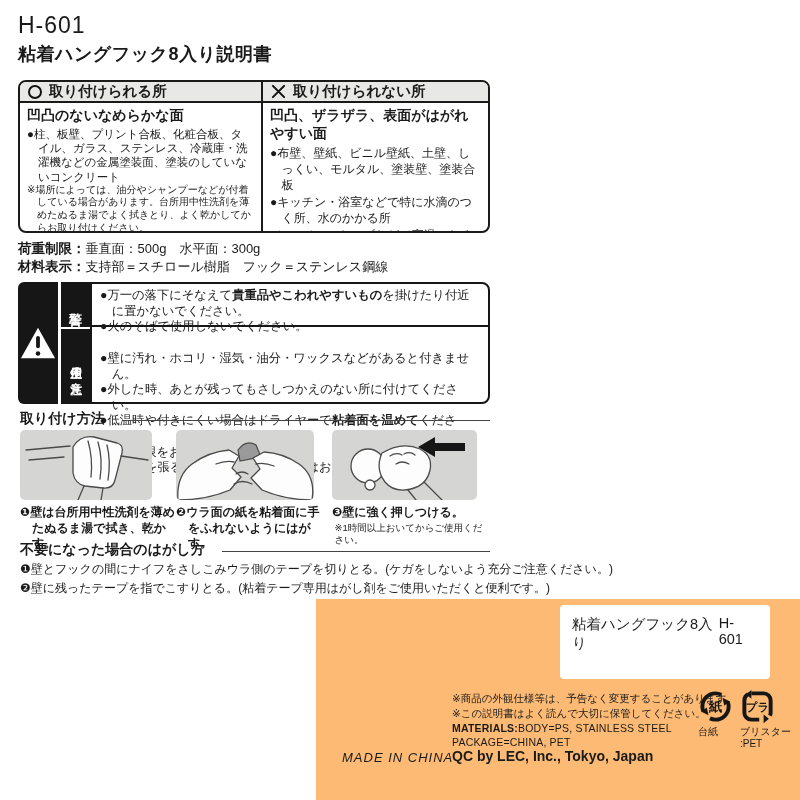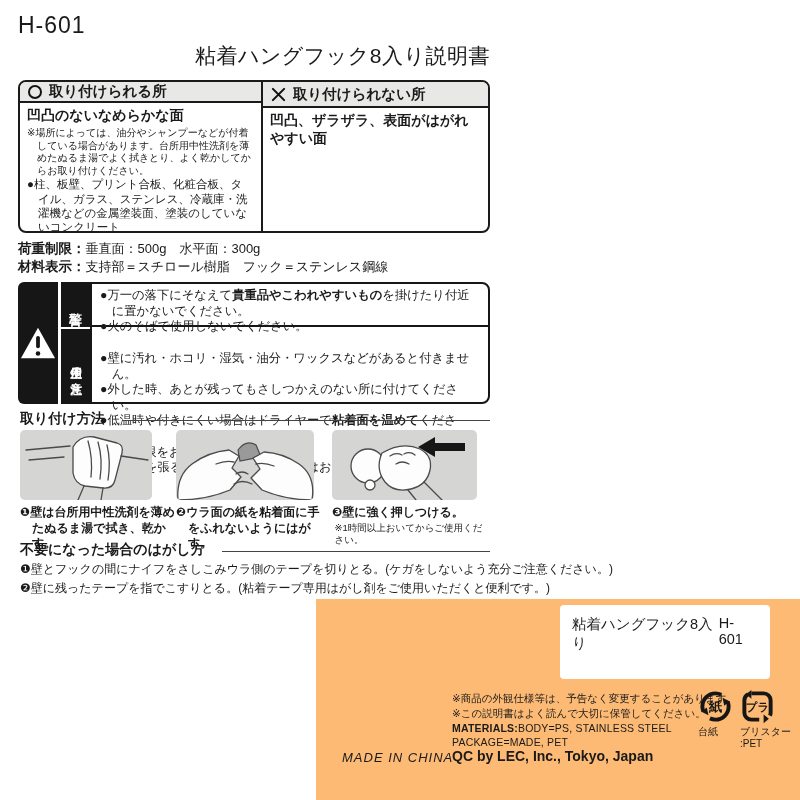--- a/index.html
+++ b/index.html
@@ -1,22 +1,22 @@
 <!DOCTYPE html>
 <html><head>
 <meta charset="utf-8">
 <style>
   * { margin:0; padding:0; box-sizing:border-box; }
   html,body { background:#fff; }
   body { font-family:"Liberation Sans","DejaVu Sans",sans-serif; color:#1a1a1a; }
   .sheet { position:relative; width:800px; height:800px; background:#fff; overflow:hidden; }
 
   .model-no { position:absolute; left:18px; top:12px; font-size:23px; letter-spacing:1px; }
-  .doc-title { position:absolute; left:18px; top:42px; width:472px; text-align:right;
-               font-size:21px; font-weight:400; letter-spacing:0.5px; }
+  .doc-title { position:absolute; left:18px; top:42px; width:472px; text-align:left;
+               font-size:18px; font-weight:700; letter-spacing:0.5px; }
 
   
   .surf-table { position:absolute; left:18px; top:80px; width:472px; height:153px;
                 border:2px solid #1a1a1a; border-radius:8px; display:flex; overflow:hidden; background:#fff; }
   .surf-col { display:flex; flex-direction:column; }
   .surf-col.left { width:243px; border-right:2px solid #1a1a1a; }
   .surf-col.right { flex:1; }
   .surf-head { height:26px; background:#e8e8e6; border-bottom:2px solid #1a1a1a;
                display:flex; align-items:center; gap:7px; padding-left:8px;
                font-size:14.5px; font-weight:700; }
@@ -87,36 +87,41 @@
 
   <div class="surf-table">
     <div class="surf-col left">
       <div class="surf-head">
         <span class="circle-ic"></span>
         <span>取り付けられる所</span>
       </div>
       <div class="surf-body">
         <div class="surf-sub">凹凸のないなめらかな面</div>
         <div>
-            <div class="surf-note"><span>※場所によっては、油分やシャンプーなどが付着している場合があります。台所用中性洗剤を薄めたぬるま湯でよく拭きとり、よく乾かしてからお取り付けください。</span></div>
+            <div class="surf-item"><span>●柱、板壁、プリント合板、化粧合板、タイル、ガラス、ステンレス、冷蔵庫・洗濯機などの金属塗装面、塗装のしていないコンクリート</span></div>
           </div>
         <div>
-            <div class="surf-item"><span>●柱、板壁、プリント合板、化粧合板、タイル、ガラス、ステンレス、冷蔵庫・洗濯機などの金属塗装面、塗装のしていないコンクリート</span></div>
+            <div class="surf-note"><span>※場所によっては、油分やシャンプーなどが付着している場合があります。台所用中性洗剤を薄めたぬるま湯でよく拭きとり、よく乾かしてからお取り付けください。</span></div>
           </div>
       </div>
     </div>
     <div class="surf-col right">
       <div class="surf-head">
         <svg width="15" height="15" viewBox="0 0 16 16">
           <path d="M2 2 L14 14 M14 2 L2 14" stroke="#111" stroke-width="2.2" stroke-linecap="round"></path>
         </svg>
         <span>取り付けられない所</span>
       </div>
       <div class="surf-body">
         <div class="surf-sub">凹凸、ザラザラ、表面がはがれやすい面</div>
+        <div>
+            <div class="surf-item"><span>●布壁、壁紙、ビニル壁紙、土壁、しっくい、モルタル、塗装壁、塗装合板</span></div>
+            <div class="surf-item"><span>●キッチン・浴室などで特に水滴のつく所、水のかかる所</span></div>
+            <div class="surf-item"><span>●レンジ・ストーブなどで高温になる所</span></div>
+          </div>
       </div>
     </div>
   </div>
 
   <div class="specs">
     <div><b>荷重制限：</b><span>垂直面：500g　水平面：300g</span></div>
     <div><b>材料表示：</b><span>支持部＝スチロール樹脂　フック＝ステンレス鋼線</span></div>
   </div>
 
   <div class="safety">
@@ -213,21 +218,21 @@
     <div class="pkg-label">
       <span>粘着ハングフック8入り</span>
       <span class="mdl">H-601</span>
     </div>
     <div class="pkg-notes">
         <div class="pkg-note-line"><span>※商品の外観仕様等は、予告なく変更することがあります。</span></div>
         <div class="pkg-note-line"><span>※この説明書はよく読んで大切に保管してください。</span></div>
       </div>
     <div class="pkg-mat">
       <div><b>MATERIALS:</b><span>BODY=PS, STAINLESS STEEL</span></div>
-      <div>PACKAGE=MADE, PET</div>
+      <div>PACKAGE=CHINA, PET</div>
     </div>
     <div class="pkg-qc">QC by LEC, Inc., Tokyo, Japan</div>
     <div class="pkg-madein">MADE IN CHINA</div>
 
     <div class="recycle">
       <div class="rc-col">
         <svg width="35" height="35" viewBox="0 0 40 40">
           <circle cx="20" cy="20" r="15" fill="none" stroke="#161616" stroke-width="4.5" stroke-dasharray="36 11" stroke-dashoffset="6"></circle>
           <polygon points="36,14 28,10 30,19" fill="#161616"></polygon>
           <polygon points="4,26 12,30 10,21" fill="#161616"></polygon>

